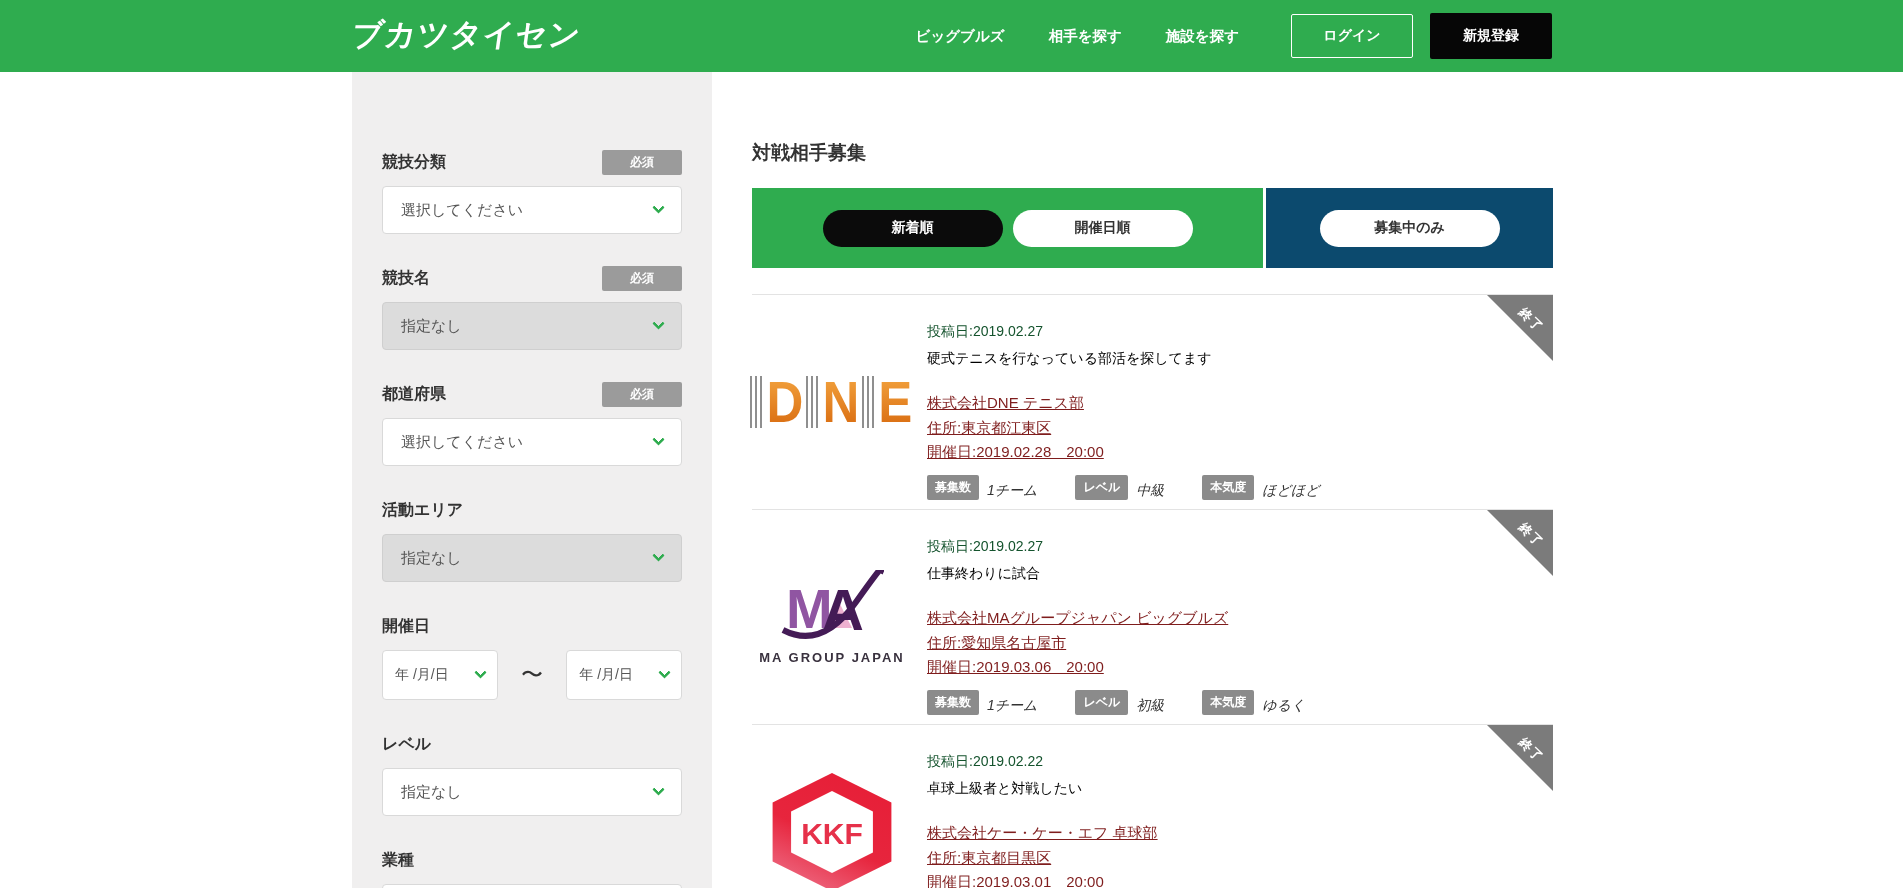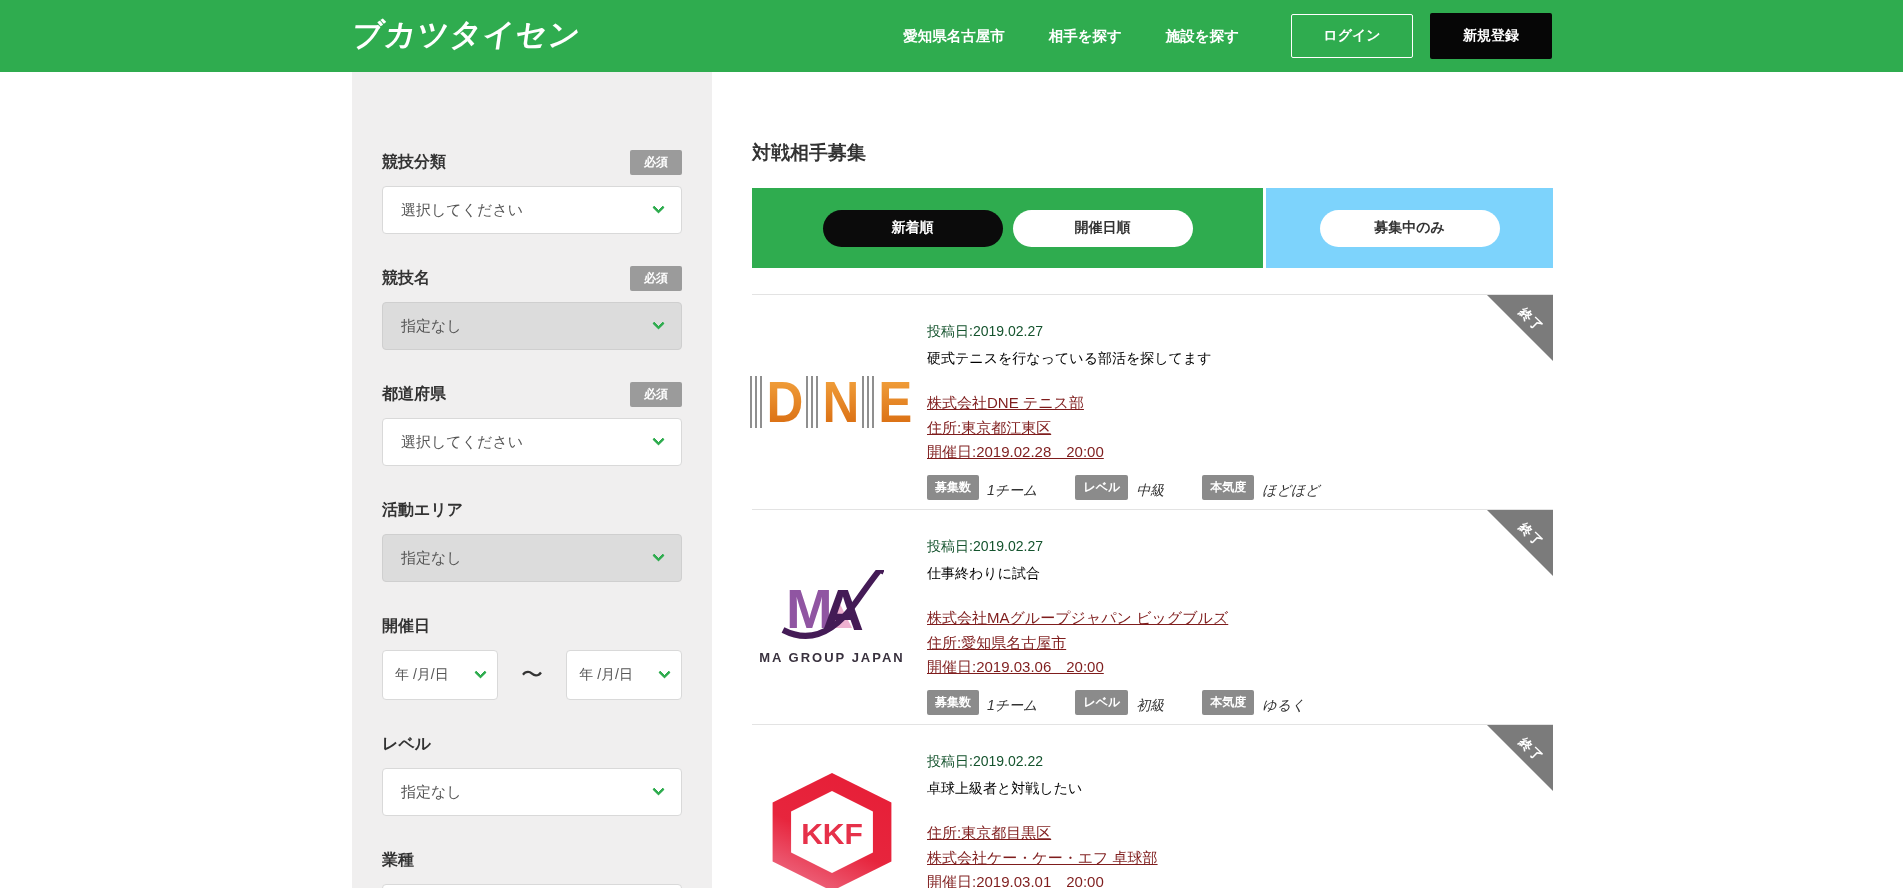--- a/index.html
+++ b/index.html
@@ -19,41 +19,41 @@
   .btn-signup { width:122px; height:46px; background:#060606; border:none; border-radius:2px;
     color:#fff; font-size:14px; font-weight:bold; margin-left:17px; cursor:pointer; }
 
   
   .sidebar { position:absolute; left:352px; top:72px; width:360px; height:816px;
     background:#f0efef; padding:78px 30px 0 30px; }
   .fgroup { margin-bottom:32px; }
   .frow { display:flex; justify-content:space-between; align-items:center; height:24px; margin-bottom:12px; }
   .flabel { font-size:16px; font-weight:bold; color:#333; }
   .req { background:#9b9b9b; color:#fff; font-size:12px; font-weight:bold;
-    padding:4px 14px; border-radius:2px; }
+    padding:4px 28px; border-radius:2px; }
   .select { position:relative; height:48px; background:#fff; border:1px solid #d9d9d9;
     border-radius:4px; display:flex; align-items:center; padding:0 18px; font-size:15px;
     color:#555; cursor:pointer; }
   .select.disabled { background:#dcdcdc; border-color:#cfcfcf; }
   .chev { position:absolute; right:18px; top:50%; width:9px; height:9px; margin-top:-7px;
     border-right:3px solid #2fac4f; border-bottom:3px solid #2fac4f; border-radius:1px;
     transform:rotate(45deg); }
   .daterow { display:flex; align-items:center;gap:17px; }
   .select.date { width:130px; height:50px; font-size:14px; padding:0 12px; }
   .select.date .chev { right:12px; }
   .tilde { width:40px; text-align:center; font-size:22px; color:#333; }
 
   
   .main { position:absolute; left:752px; top:72px; width:801px; }
   .page-title { padding-top:68px; font-size:19px; font-weight:bold; color:#333; line-height:26px; }
   .toolbar { margin-top:22px; height:80px; display:flex; }
   .tleft { width:511px; background:#2fac4f; display:flex; align-items:center;
     justify-content:center; gap:10px; }
   .tdivider { width:3px; background:#fff; }
-  .tright { flex:1; background:#7dd3fc; display:flex; align-items:center; justify-content:center; }
+  .tright { flex:1; background:#0c4a6e; display:flex; align-items:center; justify-content:center; }
   .pill { width:180px; height:37px; border-radius:19px; border:none; font-size:14px;
     font-weight:bold; background:#fff; color:#333; cursor:pointer; }
   .pill.active { background:#0b0b0b; color:#fff; }
 
   .cards { margin-top:26px; }
   .card { position:relative; height:215px; border-top:1px solid #e3e3e3; display:flex; cursor:pointer; }
   .ribbon { position:absolute; top:0; right:0; width:66px; height:66px; background:#7b7b7b;
     -webkit-clip-path:polygon(0 0,100% 0,100% 100%); clip-path:polygon(0 0,100% 0,100% 100%); }
   .ribbon span { position:absolute; top:16px; right:8px; transform:rotate(45deg);
     color:#fff; font-size:13px; font-weight:bold; letter-spacing:1px; }
@@ -91,21 +91,21 @@
     clip-path:polygon(50% 0,94% 25%,94% 75%,50% 100%,6% 75%,6% 25%); }
   .hex-text { position:absolute; width:100%; top:44px; text-align:center; font-size:30px;
     font-weight:900; letter-spacing:0px; color:#e6314a; }
 </style>
 </head>
 <body>
 
 <header class="site-header">
   <div class="logo">ブカツタイセン</div>
   <div class="hnav">
-    <a class="nav-link">愛知県名古屋市</a>
+    <a class="nav-link">ビッグブルズ</a>
     <a class="nav-link">相手を探す</a>
     <a class="nav-link">施設を探す</a>
     <button class="btn-login">ログイン</button>
     <button class="btn-signup">新規登録</button>
   </div>
 </header>
 
 <aside class="sidebar">
 
   <div class="fgroup">
@@ -279,20 +279,20 @@
       <div class="logo-zone">
         <div class="hex">
           <div class="hex-outer"></div>
           <div class="hex-inner"></div>
           <div class="hex-text">KKF</div>
         </div>
       </div>
       <div class="cbody">
         <div class="posted">投稿日:2019.02.22</div>
         <h2 class="ctitle">卓球上級者と対戦したい</h2>
+        <div class="cline">株式会社ケー・ケー・エフ 卓球部</div>
         <div class="cline">住所:東京都目黒区</div>
-        <div class="cline">株式会社ケー・ケー・エフ 卓球部</div>
         <div class="cline">開催日:2019.03.01　20:00</div>
       </div>
     </article>
 
   </section>
 </main>
 
 </body></html>

